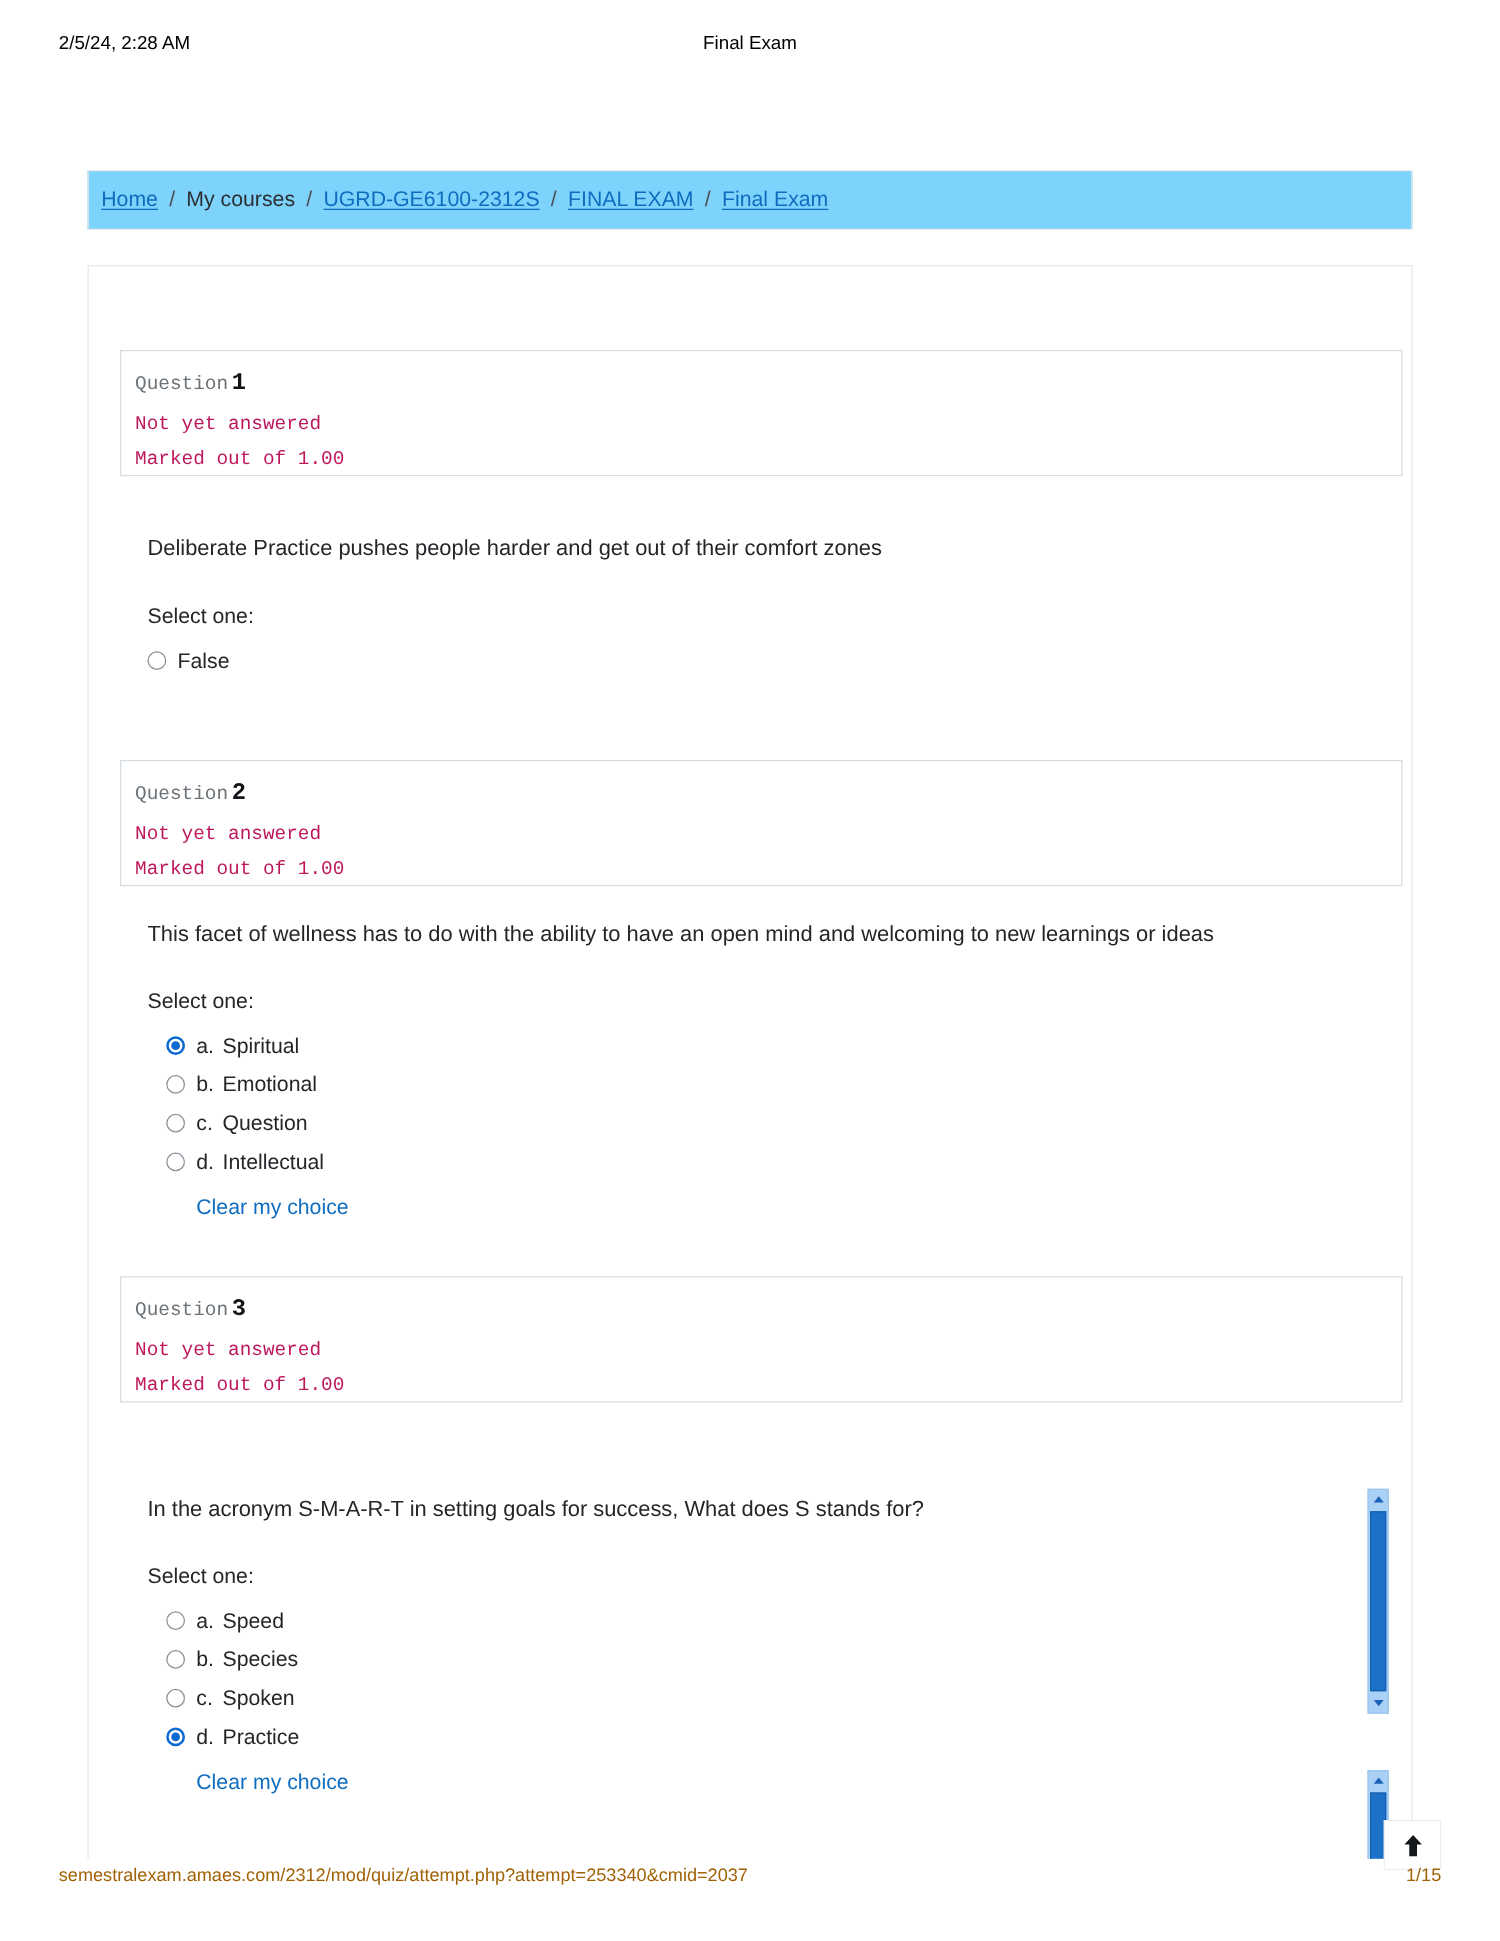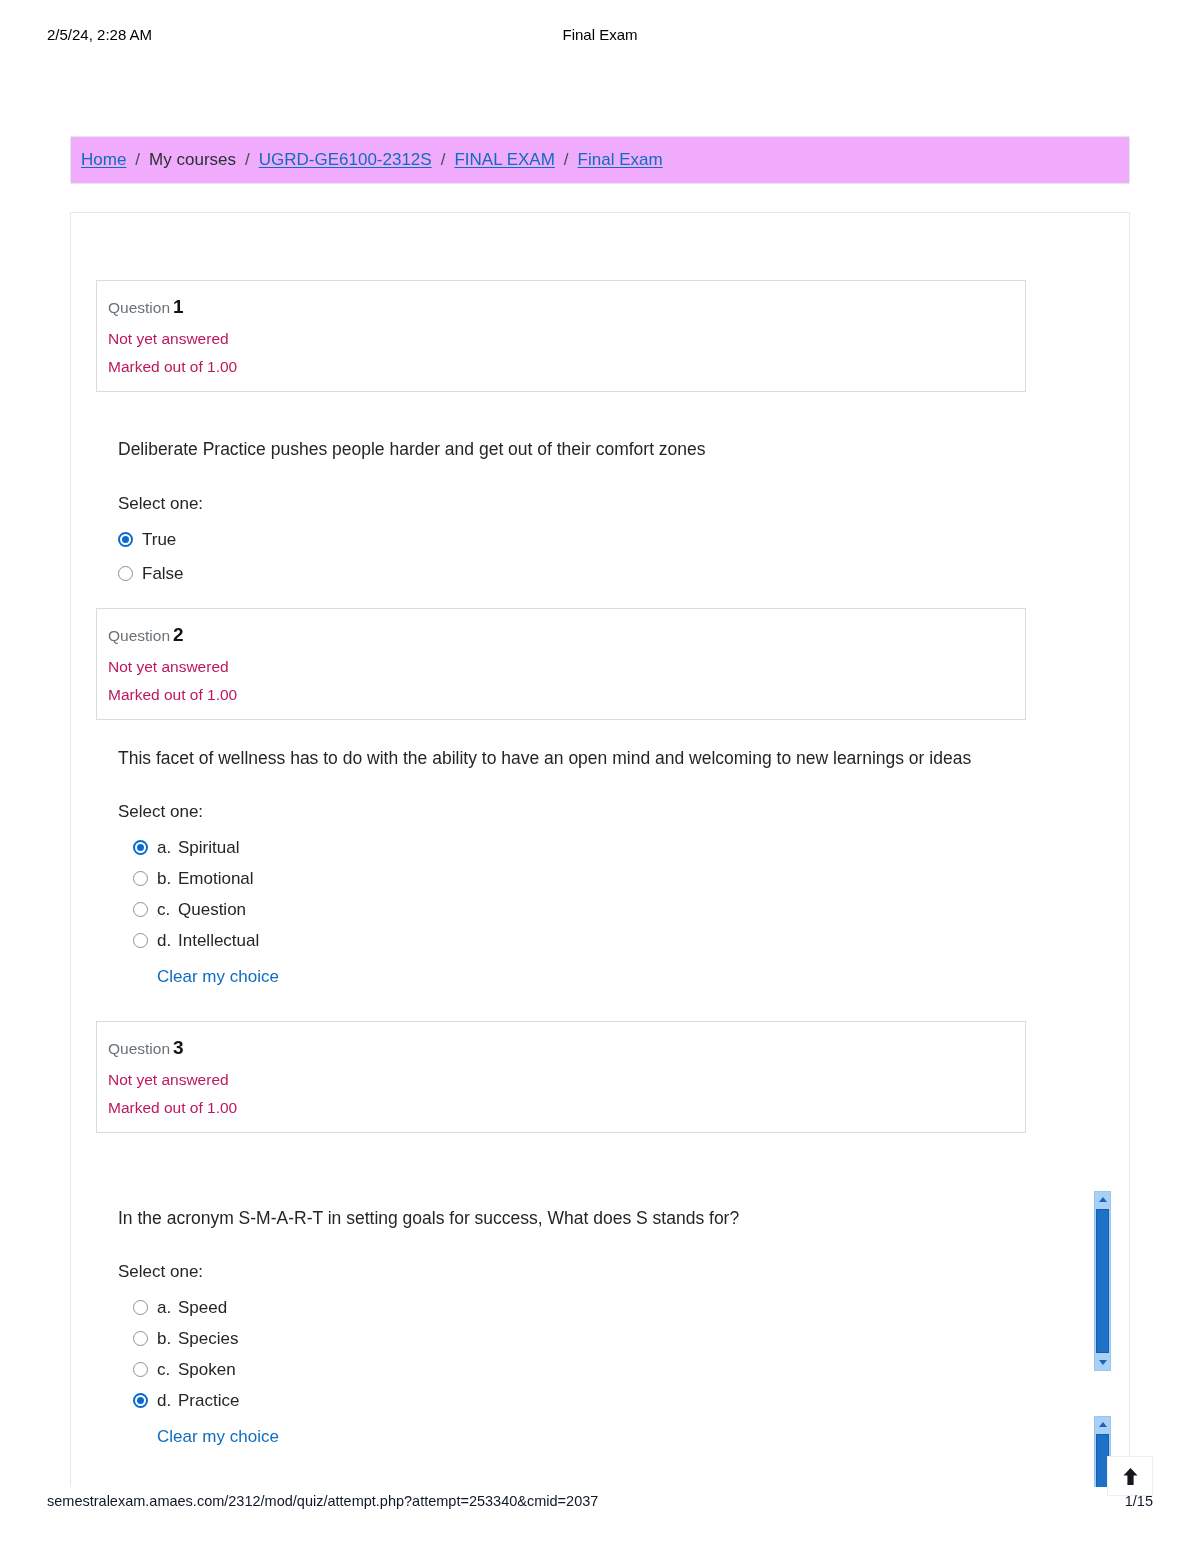--- a/index.html
+++ b/index.html
@@ -44,21 +44,21 @@
     white-space: nowrap;
   }
   .print-footer {
     position: absolute;
     bottom: 38px;
     left: 0;
     width: 1200px;
     height: 22px;
     font-family: "Liberation Sans", sans-serif;
     font-size: 14.5px;
-    color: #0f172a;
+    color: #a16207;
   }
   .print-footer .pf-left {
     position: absolute;
     left: 47px;
     top: 0;
     white-space: nowrap;
   }
   .print-footer .pf-right {
     position: absolute;
     right: 47px;
@@ -67,21 +67,21 @@
   }
 
   
   .breadcrumb-bar {
     position: absolute;
     left: 70px;
     top: 136px;
     width: 1060px;
     height: 48px;
     border: 1px solid #e6e8ea;
-    background: #f0abfc;
+    background: #7dd3fc;
     display: flex;
     align-items: center;
     padding-left: 10px;
   }
   .crumbs {
     font-size: 17px;
     color: #2b2f33;
     display: flex;
     align-items: center;
     gap: 0;
@@ -113,22 +113,23 @@
 
   .question-block {
     position: absolute;
     left: 25px;
     width: 1010px;
   }
 
   .qinfo {
     border: 1px solid #d5dde3;
     background: #fff;
-    padding: 12px 0 12px 11px;
-    width: 930px;
+    padding: 12px 0 1px 11px;
+    width: 1026px;
+    font-family: Liberation Mono, monospace;
   }
   .qinfo .qno {
     font-size: 15.5px;
     color: #6a7278;
     line-height: 1.45;
     margin-bottom: 6px;
   }
   .qinfo .qno b {
     font-size: 19px;
     color: #121518;
@@ -289,24 +290,20 @@
         <span>Question</span><b>1</b>
       </div>
       <div class="qstate">Not yet answered</div>
       <div class="qmark">Marked out of 1.00</div>
     </div>
     <div class="qbody">
       <p class="qtext" style="margin-top:44px;">Deliberate Practice pushes people harder and get out of their comfort zones</p>
       <div class="select-one" style="margin-top:32px;">Select one:</div>
       <ul class="answers">
         <li class="answer" style="margin-top:17px;">
-          <span class="radio checked"></span>
-          <span class="anstext-plain">True</span>
-        </li>
-        <li class="answer" style="margin-top:17px;">
           <span class="radio"></span>
           <span class="anstext-plain">False</span>
         </li>
       </ul>
     </div>
   </div>
 
   <div class="question-block" style="top:395px;">
     <div class="qinfo">
       <div class="qno">

